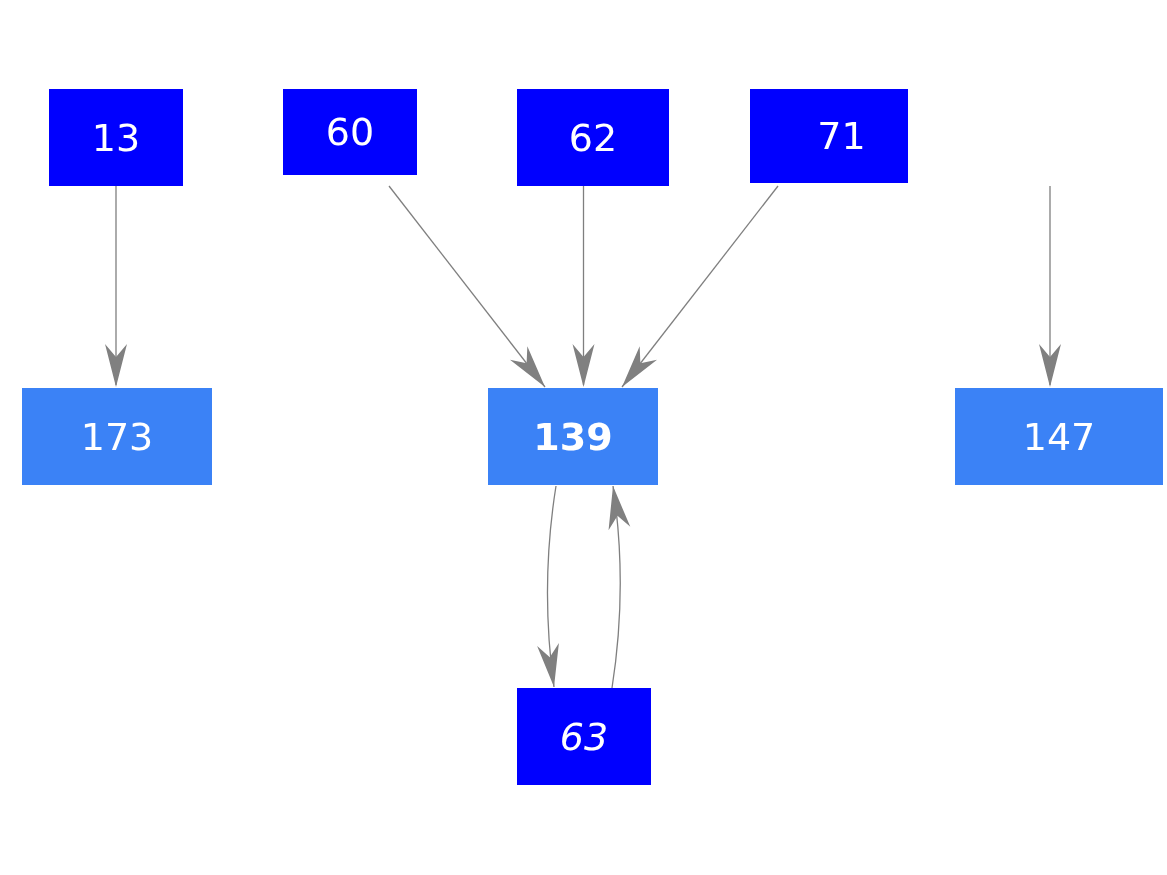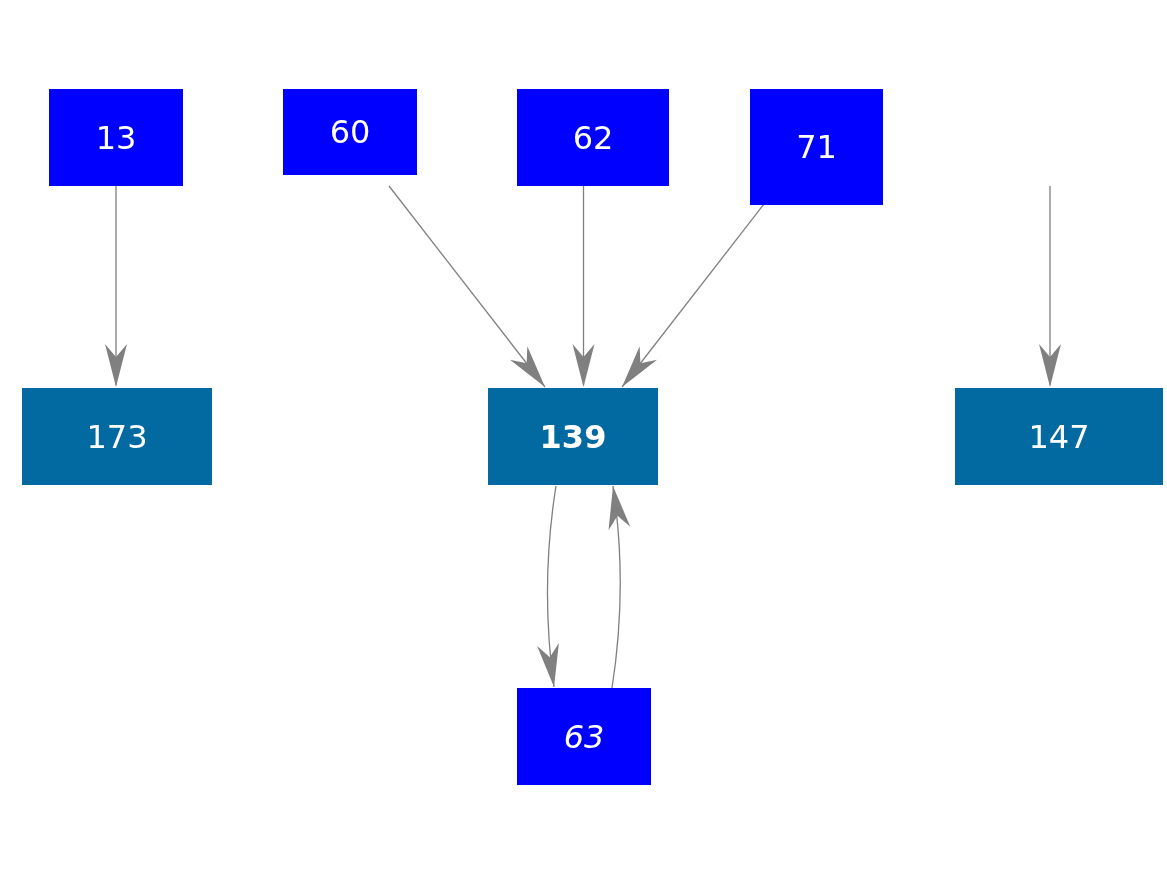--- a/index.html
+++ b/index.html
@@ -28,26 +28,26 @@
   .edge-head {
     fill: #808080;
     stroke: none;
   }
   .node {
     position: absolute;
     display: flex;
     align-items: center;
     justify-content: center;
     color: #ffffff;
-    font-size: 32px;
+    font-size: 38px;
     line-height: 1;
     user-select: none;
   }
   .node.blue { background: #0000ff; }
-  .node.red  { background: #0369a1; }
+  .node.red  { background: #3b82f6; }
 </style>
 </head>
 <body>
 
 <div class="canvas">
 
   <svg class="edges" width="1167" height="875" viewBox="0 0 1167 875">
 
     <g>
       <path class="edge-line" d="M 116,186 L 116,385"></path>
@@ -96,21 +96,21 @@
       <g transform="translate(613,486) rotate(171.4)">
         <polygon class="edge-head" points="0,0 -11,-43 0,-30 11,-43"></polygon>
       </g>
     </g>
 
   </svg>
 
   <div class="node blue" style="left:49px;  top:89px;  width:134px; height:97px;">13</div>
   <div class="node blue" style="left:283px; top:89px;  width:134px; height:86px;">60</div>
   <div class="node blue" style="left:517px; top:89px;  width:152px; height:97px;">62</div>
-  <div class="node blue" style="left:750px; top:89px;  width:133px; height:116px;">71</div>
+  <div class="node blue" style="left:750px; top:89px;  width:133px; height:94px;padding-left:25px;">71</div>
 
   <div class="node red" style="left:22px;  top:388px; width:190px; height:97px;">173</div>
   <div class="node red" style="left:488px; top:388px; width:170px; height:97px;font-weight:bold;">139</div>
   <div class="node red" style="left:955px; top:388px; width:208px; height:97px;">147</div>
 
   <div class="node blue" style="left:517px; top:688px; width:134px; height:97px;font-style:italic;">63</div>
 
 </div>
 
 </body></html>

